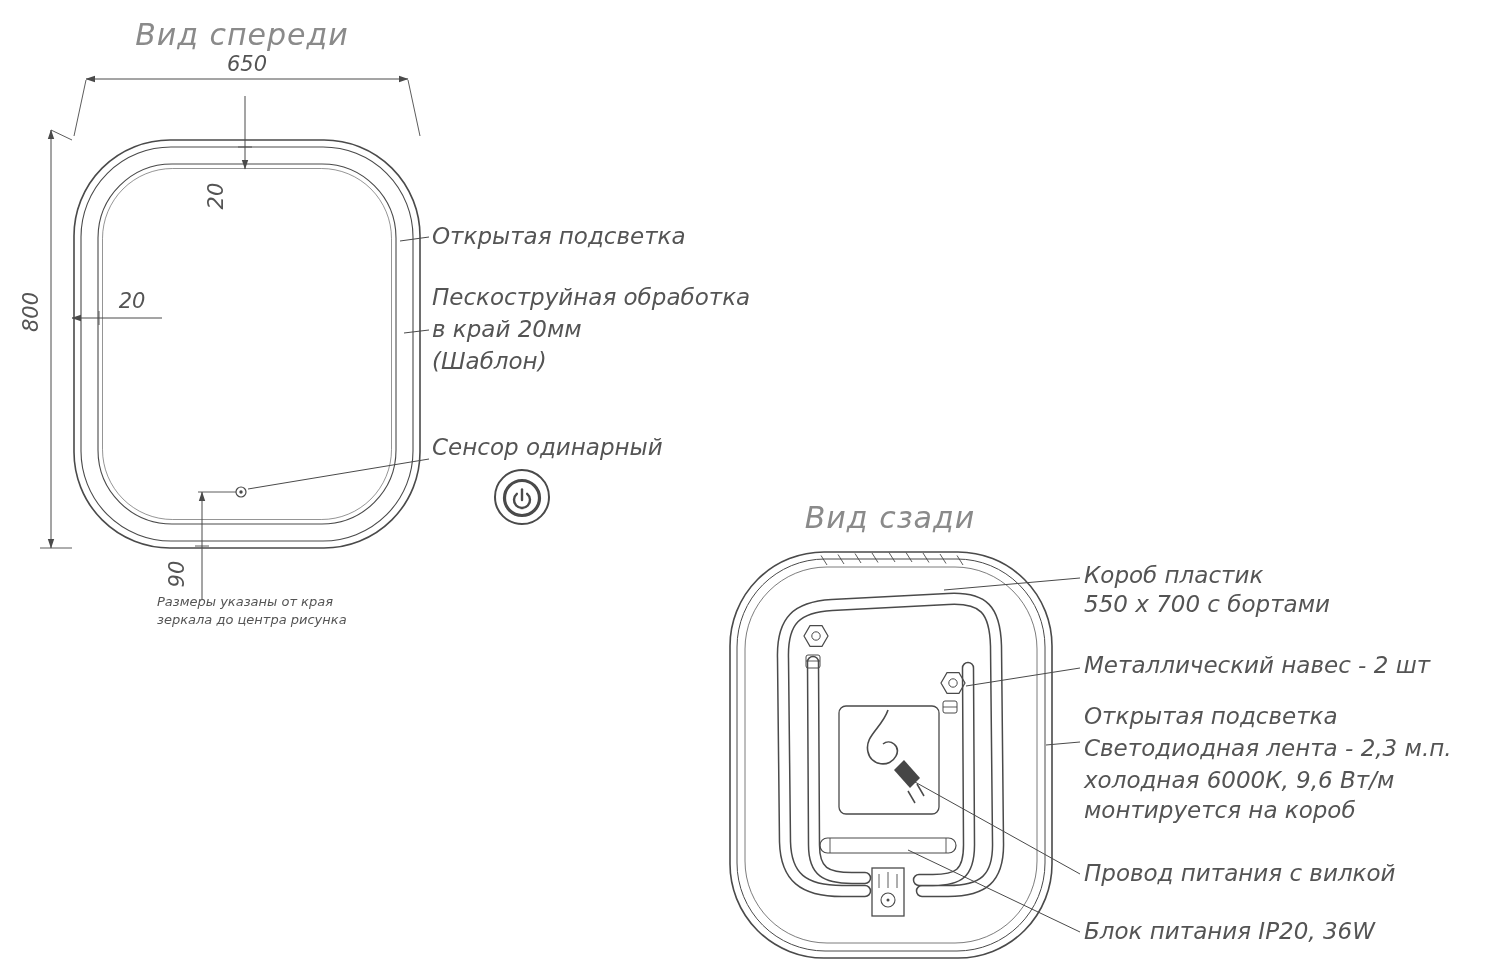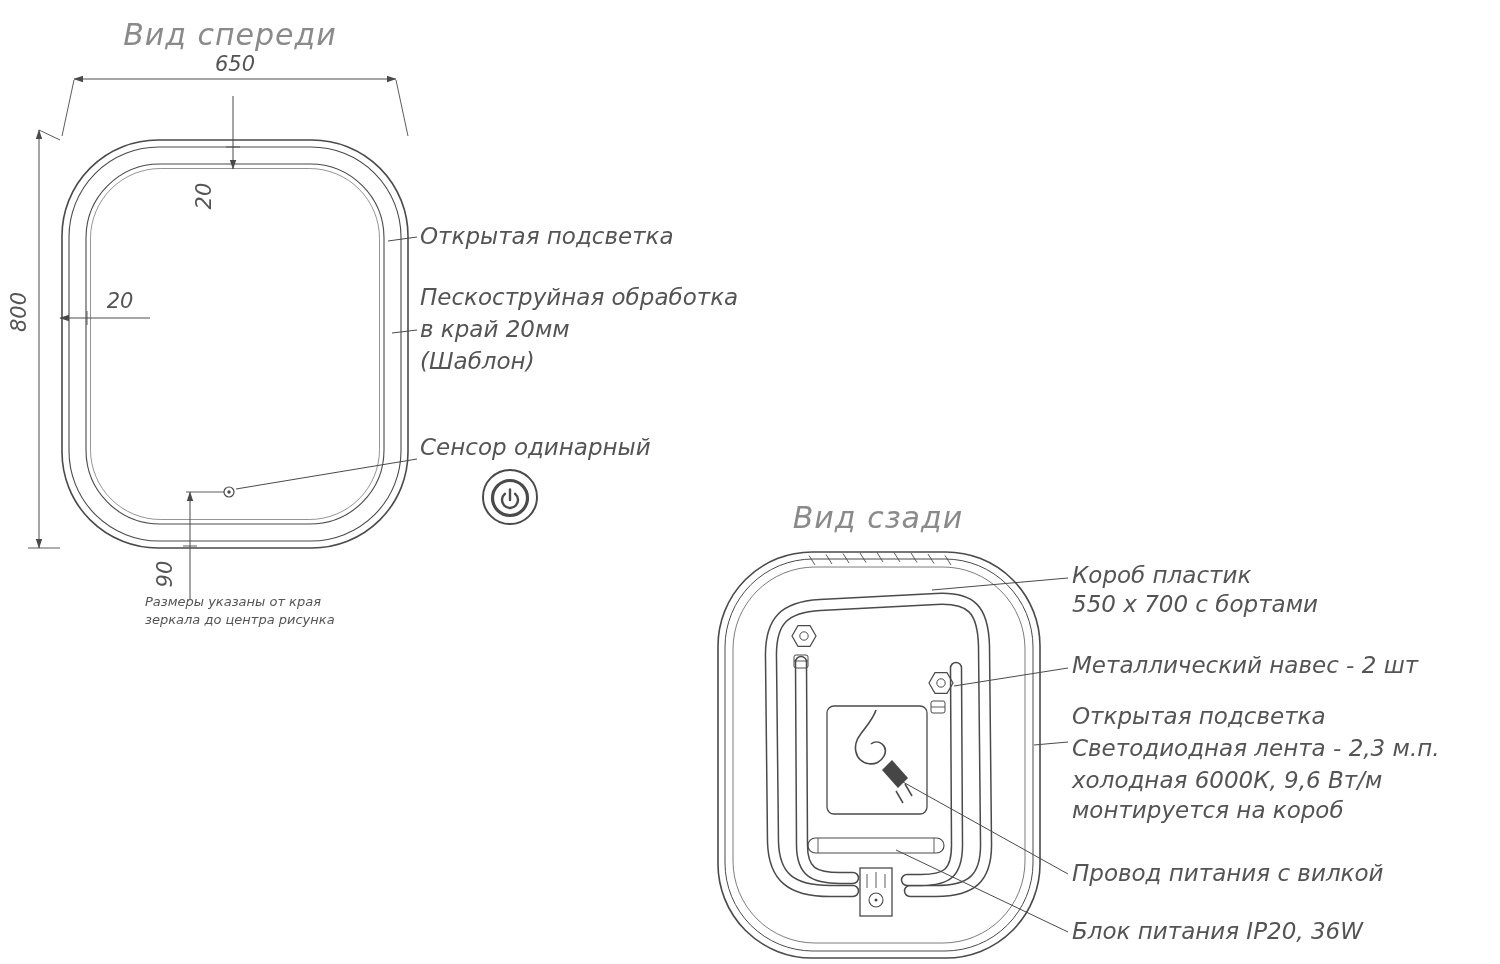--- a/index.html
+++ b/index.html
@@ -1,16 +1,16 @@
 <!DOCTYPE html>
 <html><head>
 <meta charset="utf-8">
 <style>
   html,body{margin:0;padding:0;background:#ffffff;}
-  .canvas{position:relative;width:1458px;height:964px;background:#ffffff;overflow:hidden;}
+  .canvas{position:relative;width:1458px;height:964px;background:#ffffff;overflow:hidden;padding-left:12px;}
   svg{display:block;}
   text{font-family:"DejaVu Sans", sans-serif;font-style:italic;fill:#545454;}
   .title{font-size:30px;fill:#8a8a8a;letter-spacing:1px;}
   .label{font-size:23px;}
   .dim{font-size:21px;}
   .small{font-size:13px;}
   .ln{stroke:#4a4a4a;fill:none;}
   .thin{stroke:#4a4a4a;stroke-width:0.9;fill:none;}
   .leader{stroke:#4a4a4a;stroke-width:1;fill:none;}
   .chan-out{stroke:#4a4a4a;stroke-width:12.5;fill:none;stroke-linecap:round;stroke-linejoin:round;}

